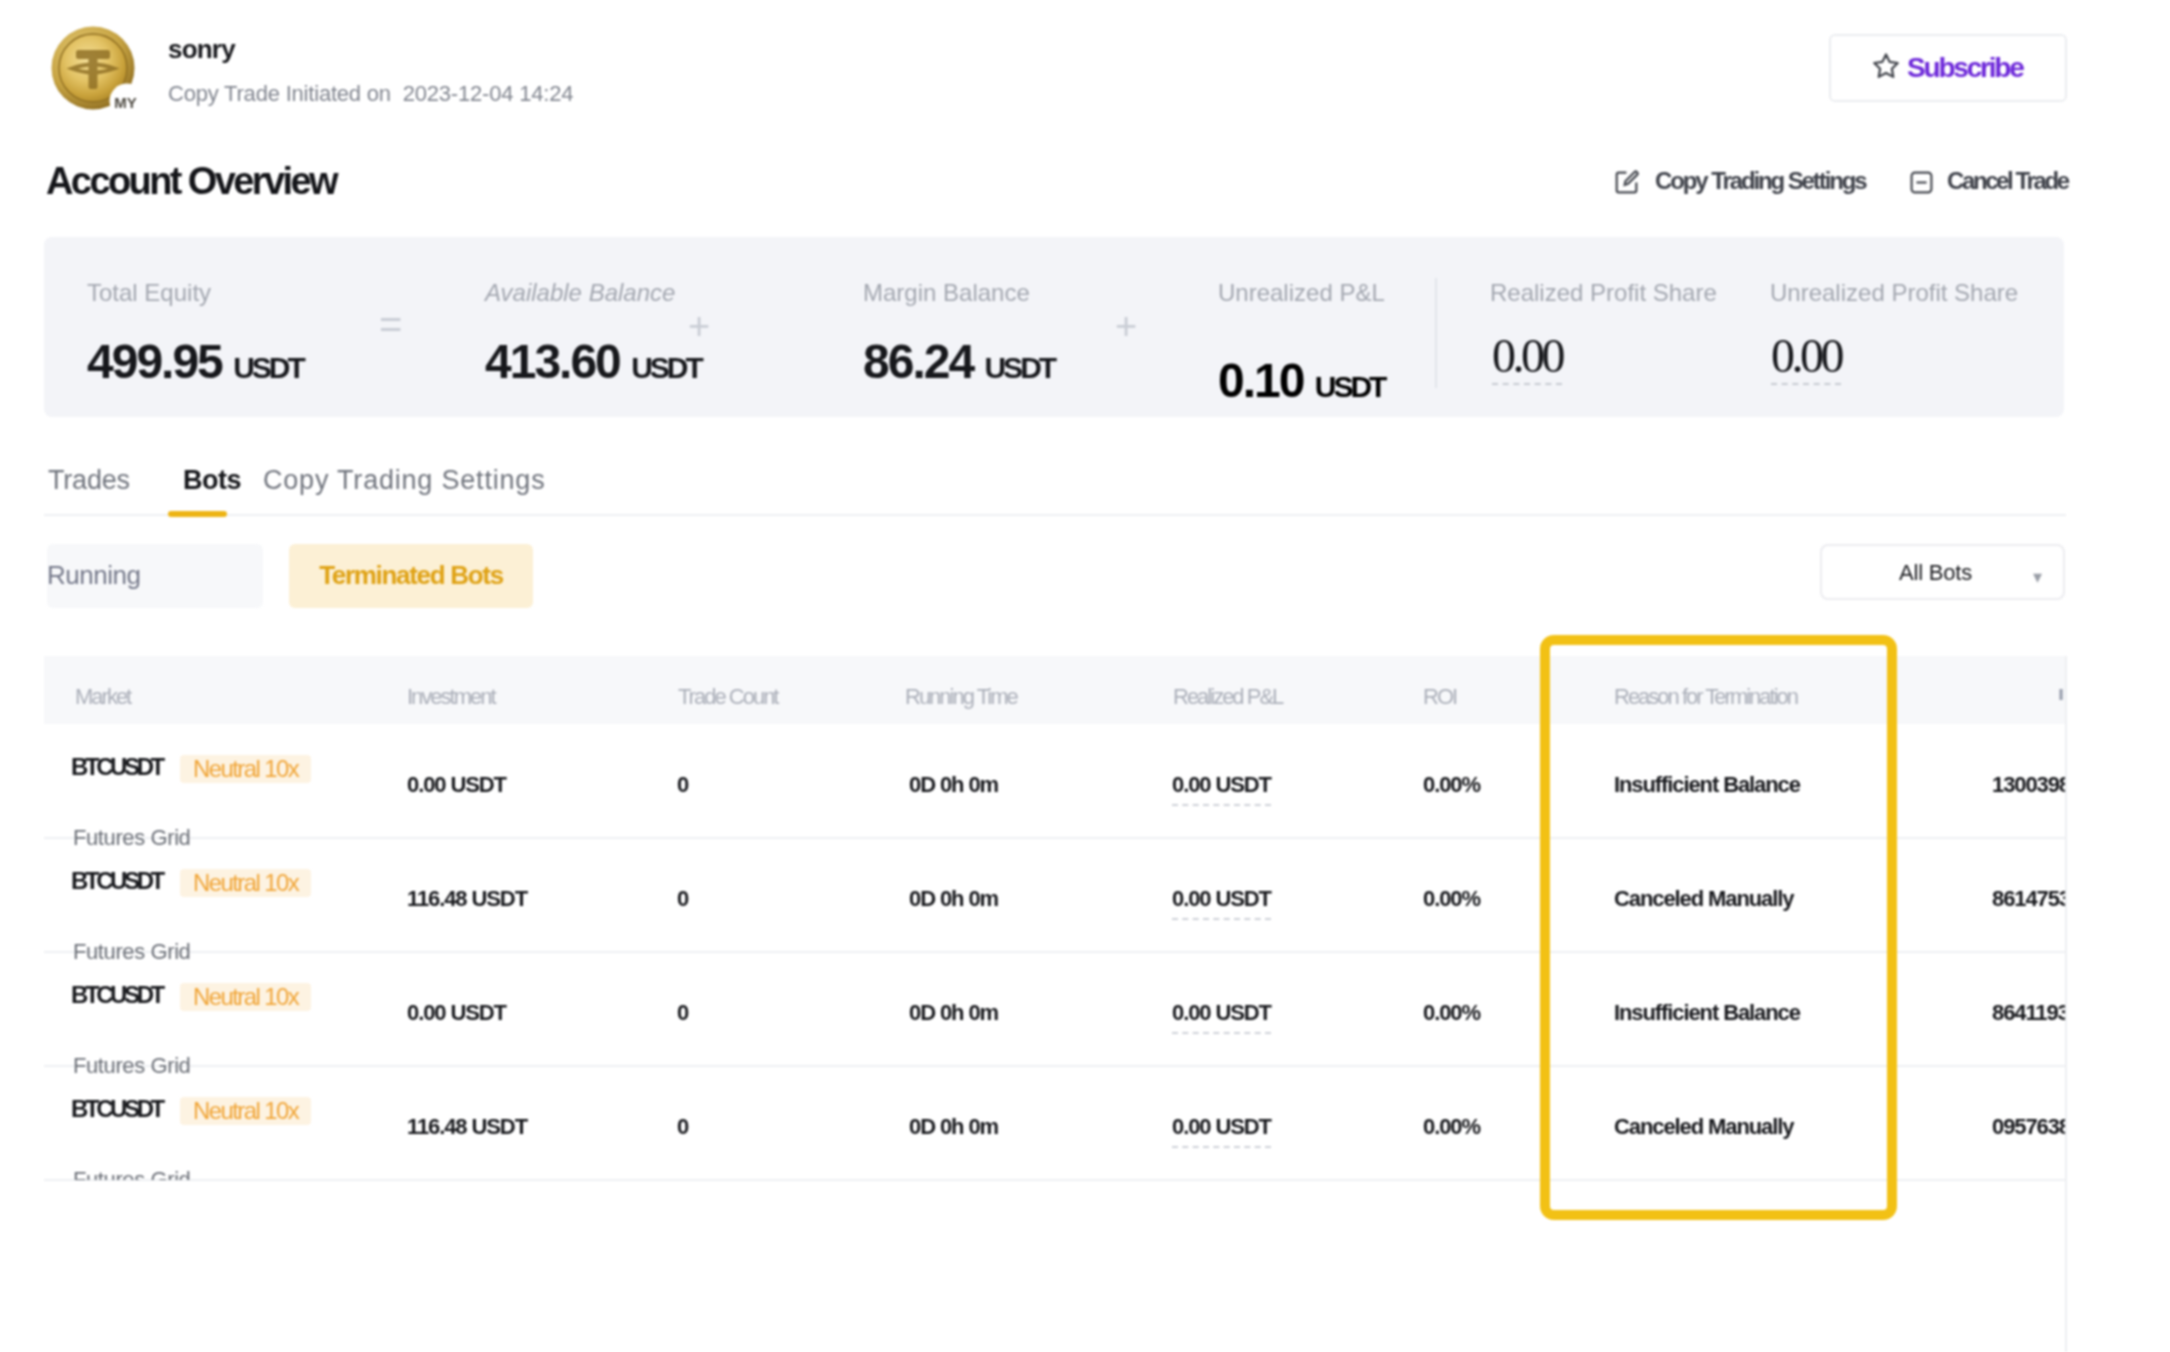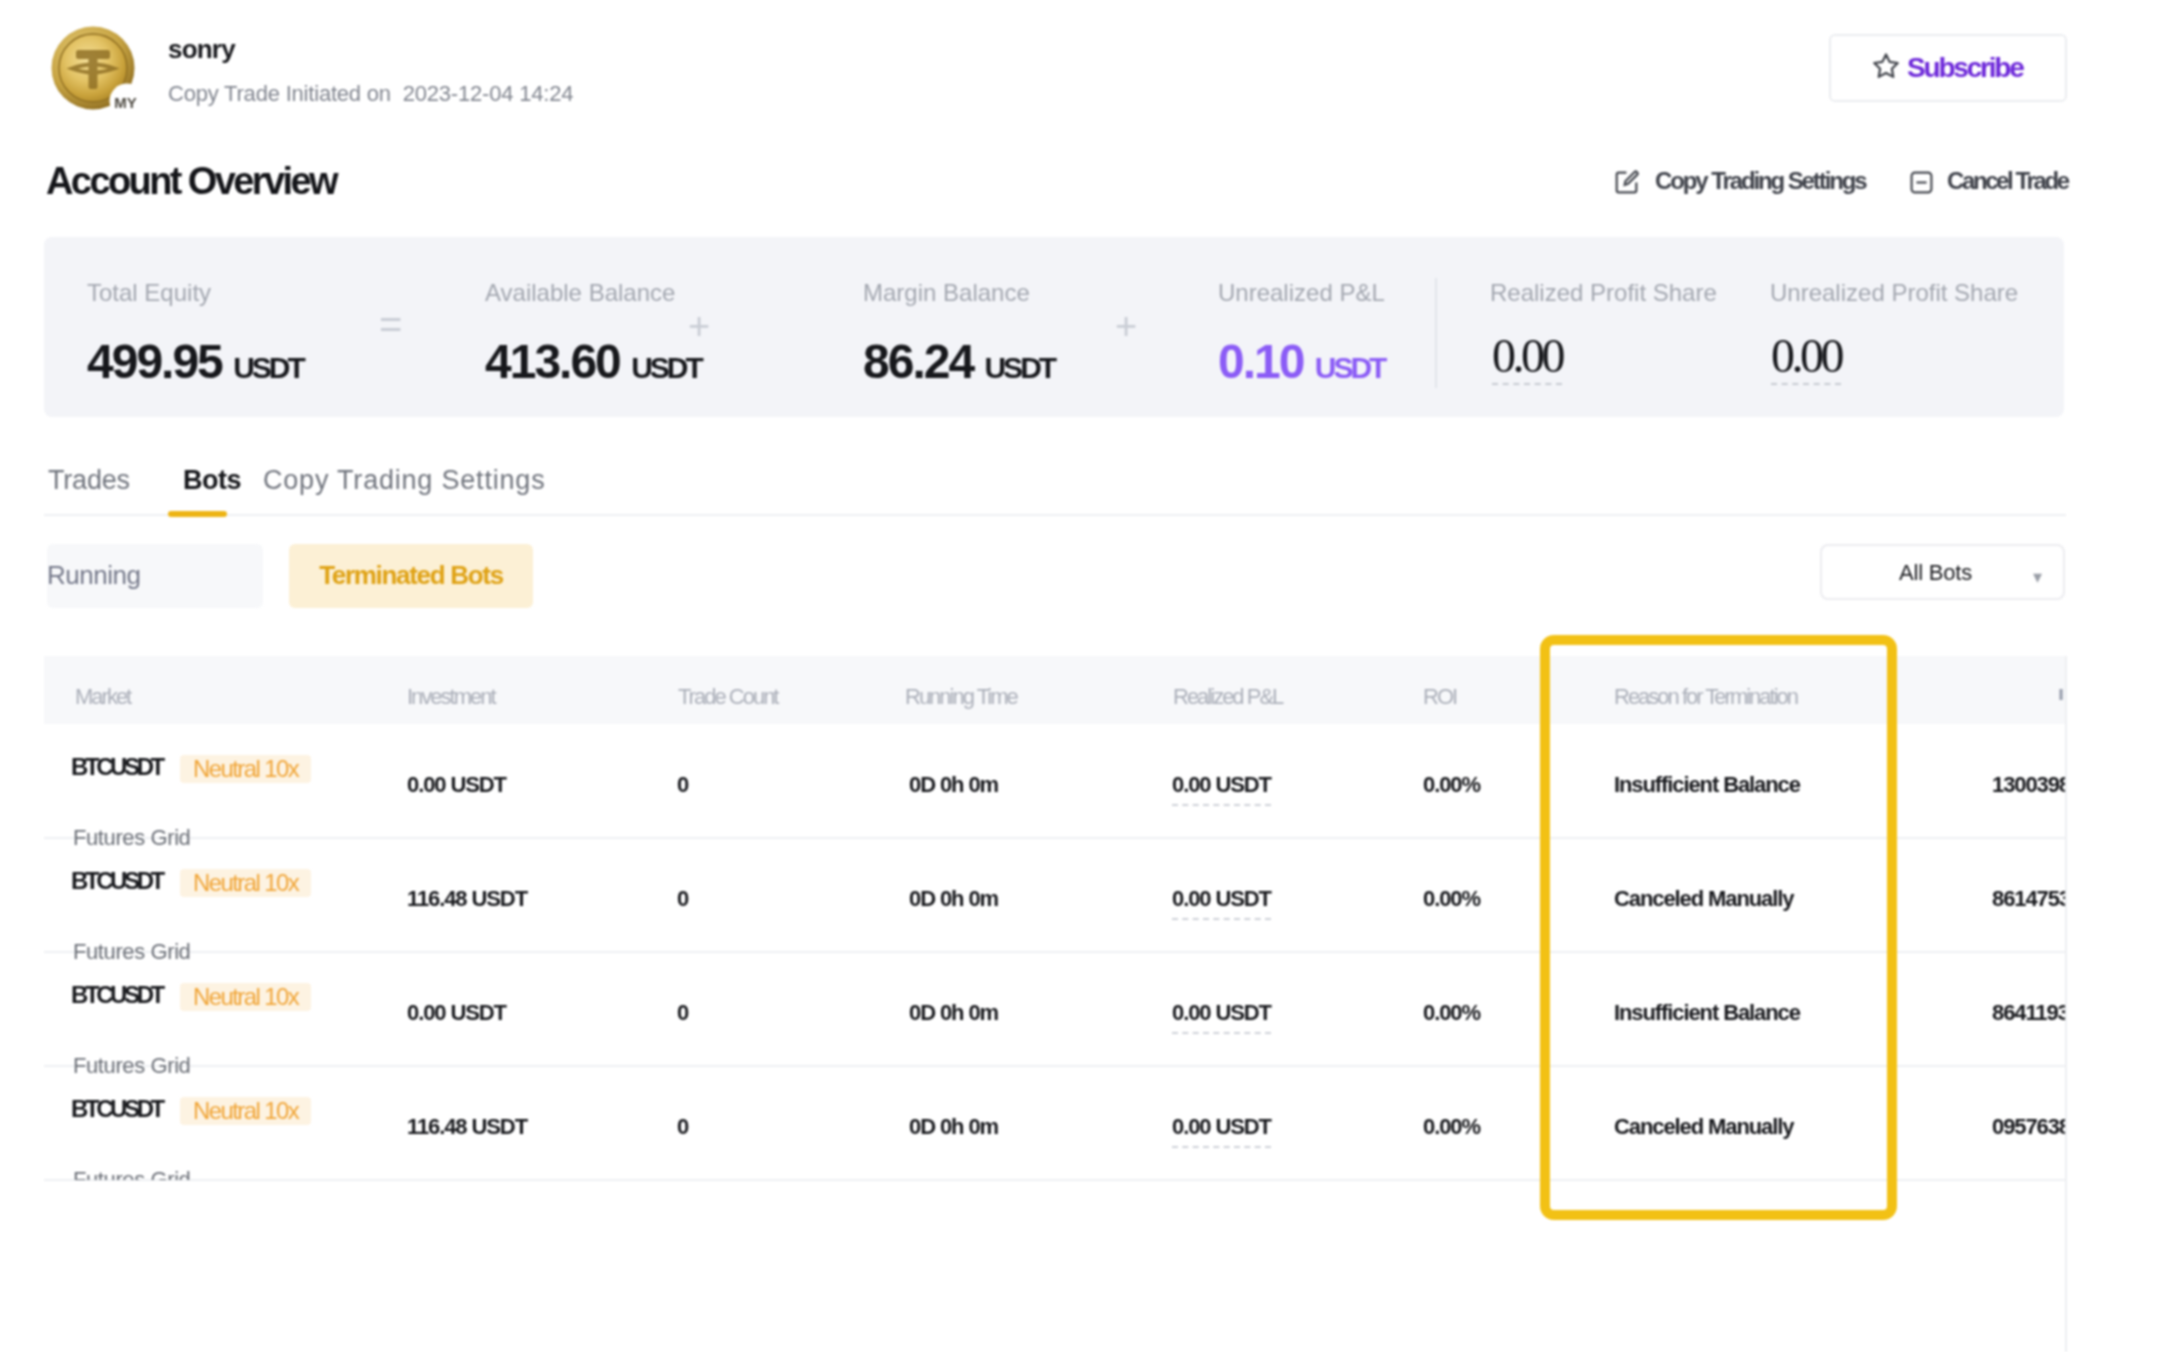--- a/index.html
+++ b/index.html
@@ -66,28 +66,28 @@
   <svg class="abs" style="left:1908px;top:169px;" width="27" height="27" viewBox="0 0 24 24" fill="none" stroke="#45484f" stroke-width="1.9">
     <rect x="3.2" y="3.2" width="17.6" height="17.6" rx="3"></rect>
     <line x1="7.5" y1="12" x2="16.5" y2="12"></line>
   </svg>
   <div class="abs" style="left:1947px;top:167px;font-size:24px;font-weight:600;color:#3f424a;letter-spacing:-2.4px;">Cancel Trade</div>
 
   <div class="abs" style="left:44px;top:237px;width:2020px;height:180px;background:#f3f4f8;border-radius:8px;"></div>
   <div class="abs slbl" style="left:87px;top:279px;">Total Equity</div>
   <div class="abs" style="left:87px;top:334px;font-size:48px;font-weight:bold;letter-spacing:-2px;">499.95 <span style="font-size:30px;letter-spacing:-3px;">USDT</span></div>
   <div class="abs" style="left:379px;top:302px;font-size:40px;color:#c9cdd5;">=</div>
-  <div class="abs slbl" style="left:485px;top:279px;">Available Balance</div>
+  <div class="abs slbl" style="left:485px;top:279px;font-style:italic;">Available Balance</div>
   <div class="abs" style="left:485px;top:334px;font-size:48px;font-weight:bold;letter-spacing:-2px;">413.60 <span style="font-size:30px;letter-spacing:-3px;">USDT</span></div>
   <div class="abs" style="left:688px;top:305px;font-size:38px;color:#c9cdd5;">+</div>
   <div class="abs slbl" style="left:863px;top:279px;">Margin Balance</div>
   <div class="abs" style="left:863px;top:334px;font-size:48px;font-weight:bold;letter-spacing:-2px;">86.24 <span style="font-size:30px;letter-spacing:-3px;">USDT</span></div>
   <div class="abs" style="left:1115px;top:305px;font-size:38px;color:#c9cdd5;">+</div>
   <div class="abs slbl" style="left:1218px;top:279px;">Unrealized P&amp;L</div>
-  <div class="abs" style="left:1218px;top:334px;font-size:48px;font-weight:bold;color:#8b5cf6;letter-spacing:-2px;">0.10 <span style="font-size:30px;letter-spacing:-3px;">USDT</span></div>
+  <div class="abs" style="left:1218px;top:353px;font-size:48px;font-weight:bold;color:#000000;letter-spacing:-2px;">0.10 <span style="font-size:30px;letter-spacing:-3px;">USDT</span></div>
   <div class="abs" style="left:1435px;top:278px;width:2px;height:110px;background:#e2e5ea;"></div>
   <div class="abs slbl" style="left:1490px;top:279px;">Realized Profit Share</div>
   <div class="abs" style="left:1492px;top:332px;font-family:'Liberation Serif',serif;font-size:48px;letter-spacing:-3.5px;border-bottom:2px dashed #c6cad1;padding-bottom:3px;line-height:1;">0.00</div>
   <div class="abs slbl" style="left:1770px;top:279px;">Unrealized Profit Share</div>
   <div class="abs" style="left:1771px;top:332px;font-family:'Liberation Serif',serif;font-size:48px;letter-spacing:-3.5px;border-bottom:2px dashed #c6cad1;padding-bottom:3px;line-height:1;">0.00</div>
 
   <div class="abs" style="left:48px;top:465px;font-size:27px;color:#70747d;letter-spacing:-0.2px;">Trades</div>
   <div class="abs" style="left:183px;top:465px;font-size:27px;font-weight:bold;color:#141519;letter-spacing:-0.5px;">Bots</div>
   <div class="abs" style="left:263px;top:465px;font-size:27px;color:#70747d;letter-spacing:0.8px;">Copy Trading Settings</div>
   <div class="abs hairline" style="left:44px;top:514px;width:2022px;height:2px;"></div>

